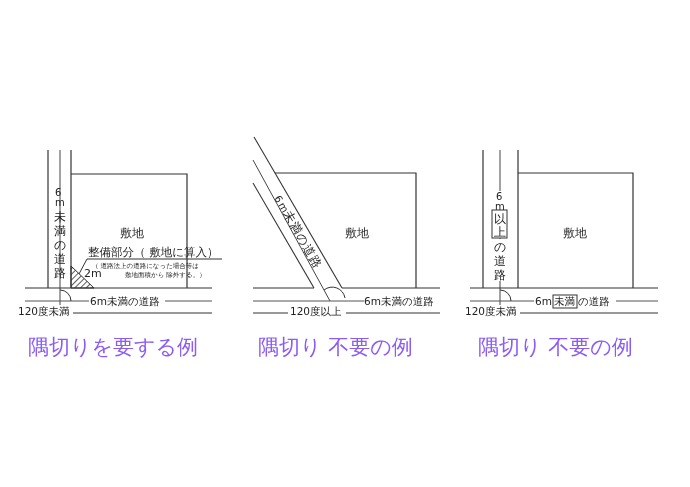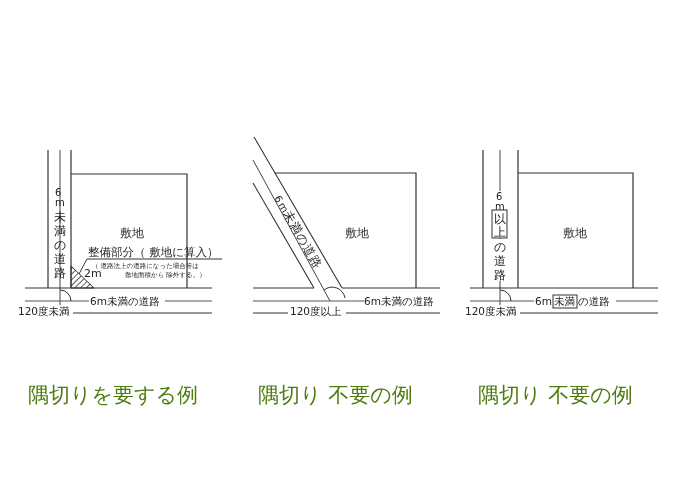--- a/index.html
+++ b/index.html
@@ -1,21 +1,21 @@
 <!DOCTYPE html>
 <html><head>
 <meta charset="utf-8">
 <style>
   html, body { margin: 0; padding: 0; background: #ffffff; }
   body { width: 690px; height: 487px; position: relative; overflow: hidden;
          font-family: "DejaVu Sans", "Liberation Sans", sans-serif; color: #222; }
   svg.diagram { position: absolute; left: 0; top: 0; }
   .lbl { font-family: "DejaVu Sans", "Liberation Sans", sans-serif; fill: #222; }
-  .caption { position: absolute; top: 333px; font-size: 21px; color: #4d7c0f;
-             font-family: "DejaVu Sans", "Liberation Sans", sans-serif; white-space: nowrap; letter-spacing: 0px; margin-top: 48px; }
+  .caption { position: absolute; top: 333px; font-size: 21px; color: #8b5cf6;
+             font-family: "DejaVu Sans", "Liberation Sans", sans-serif; white-space: nowrap; letter-spacing: 0px; }
 </style>
 </head>
 <body>
 
 <svg class="diagram" width="690" height="487" viewBox="0 0 690 487">
   <defs>
     <pattern id="hatch" patternUnits="userSpaceOnUse" width="4" height="4" patternTransform="rotate(45)">
       <line x1="0" y1="0" x2="0" y2="4" stroke="#333" stroke-width="1.6"></line>
     </pattern>
   </defs>

